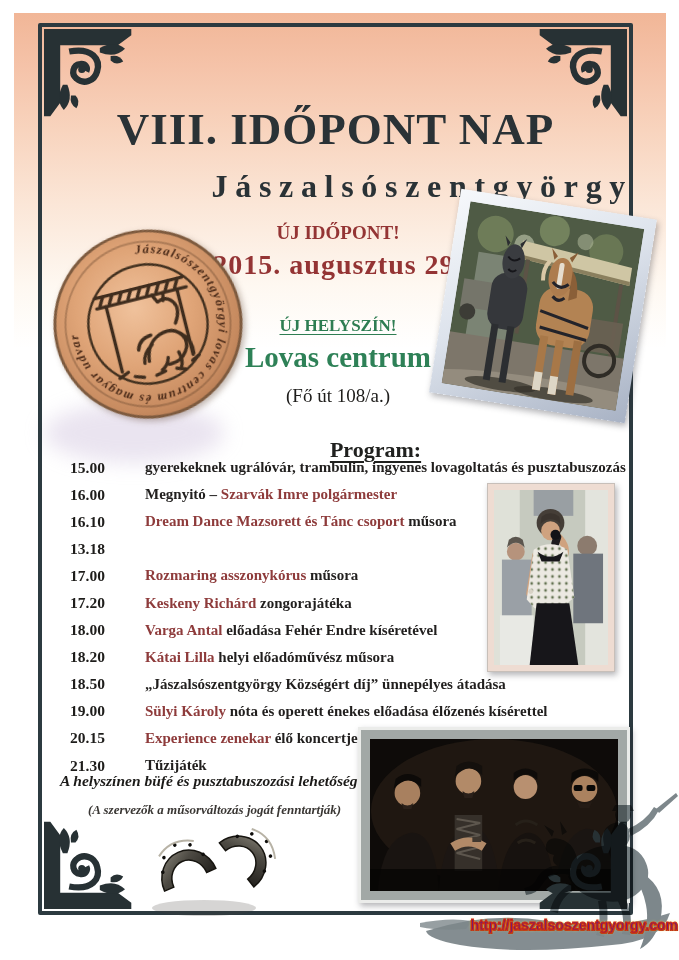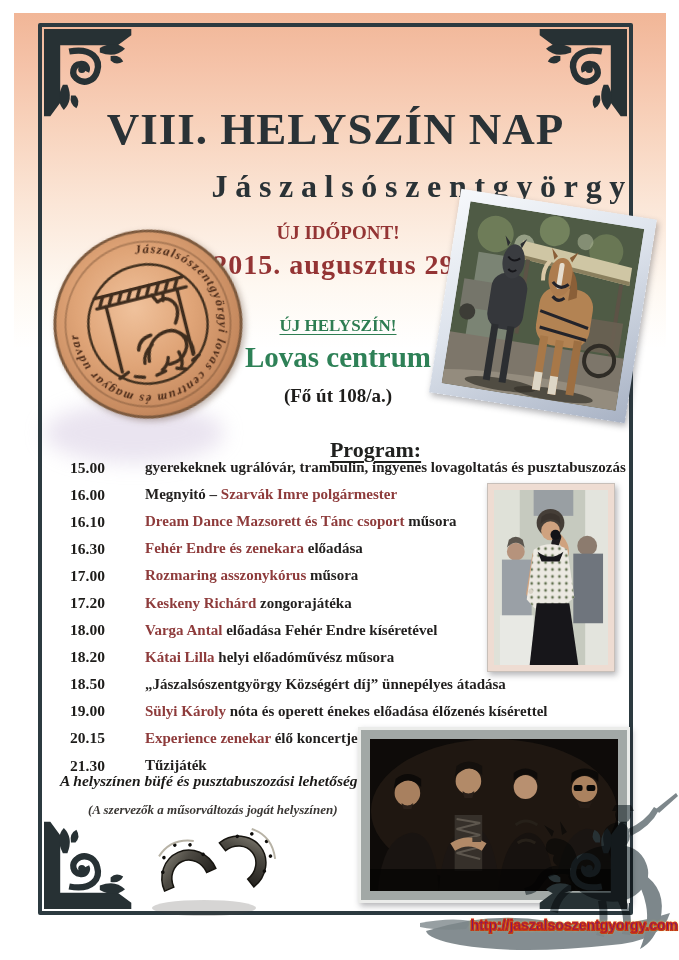--- a/index.html
+++ b/index.html
@@ -22,21 +22,21 @@
     font-size:45px;font-weight:bold;letter-spacing:1px;color:#2a3236;}
   .subtitle{position:absolute;left:24px;top:128px;width:595px;text-align:right;z-index:2;
     font-size:32px;font-weight:bold;letter-spacing:.24em;color:#2a3236;}
   
   .info{position:absolute;left:124px;top:0;width:400px;text-align:center;z-index:2;}
   .newtime{position:absolute;left:0;top:209px;width:100%;font-size:19px;font-weight:bold;color:#943434;}
   .date{position:absolute;left:0;top:236px;width:100%;font-size:28px;font-weight:bold;color:#943434;letter-spacing:1px;}
   .newvenue{position:absolute;left:0;top:303px;width:100%;font-size:17px;font-weight:bold;color:#2e7d52;
     text-decoration:underline;text-underline-offset:3px;}
   .venue{position:absolute;left:0;top:328px;width:100%;font-size:29px;font-weight:bold;color:#2e8157;}
-  .address{position:absolute;left:0;top:372px;width:100%;font-size:19px;font-weight:bold;color:#1e1d1b;}
+  .address{position:absolute;left:0;top:372px;width:100%;font-size:19px;font-weight:normal;color:#1e1d1b;}
   
   .logo{position:absolute;left:38px;top:213px;width:192px;height:196px;z-index:3;transform:rotate(-14deg);
     filter:drop-shadow(2px 3px 3px rgba(80,50,30,.35));}
   
   .photo{position:absolute;box-sizing:border-box;z-index:3;box-shadow:2px 3px 6px rgba(40,40,50,.35);}
   .photo svg{display:block;width:100%;height:100%;}
   .horses{left:430px;top:190px;width:198px;height:206px;padding:11px;transform:rotate(9deg);
     background:linear-gradient(145deg,#f6f8fb 0%,#dde3ec 45%,#a8b2c4 100%);}
   .singer{left:473px;top:470px;width:128px;height:189px;padding:6px;background:#eedcd2;border:1px solid #c7bfb9;}
   .band{left:344px;top:714px;width:272px;height:176px;padding:3px;background:#ebecea;}
@@ -107,21 +107,21 @@
         <path d="M0,0 H97 L97,7 82,18 H18 V82 L7,97 H0 Z"></path>
         <path d="M28,25 C54,20 63,34 59,47 C56,58 44,62 36,55 C30,50 32,40 40,39 C46,38 49,43 47,47" fill="none" stroke="#273134" stroke-width="7"></path>
         <circle cx="42" cy="45" r="4"></circle>
         <path d="M62,21 q17,-9 28,1 q-11,11 -28,4 z"></path>
         <path d="M21,62 q-9,17 1,28 q11,-11 4,-28 z"></path>
         <path d="M74,30 q10,-2 14,6 q-8,5 -14,-1 z"></path>
         <path d="M30,74 q-2,10 6,14 q5,-8 -1,-14 z"></path>
       </g>
     </svg>
 
-    <h1 class="title">VIII. HELYSZÍN NAP</h1>
+    <h1 class="title">VIII. IDŐPONT NAP</h1>
     <h2 class="subtitle">Jászalsószentgyörgy</h2>
 
     <svg class="logo" viewBox="0 0 200 200">
       <defs>
         <radialGradient id="woodGrad" cx="45%" cy="40%" r="70%">
           <stop offset="0%" stop-color="#f0c29c"></stop>
           <stop offset="45%" stop-color="#dfa477"></stop>
           <stop offset="80%" stop-color="#c68a5f"></stop>
           <stop offset="100%" stop-color="#a96f4a"></stop>
         </radialGradient>
@@ -209,22 +209,21 @@
         </div>
         <div class="prow">
           <span class="ptime">16.00</span>
           <span class="pdesc"><span class="seg-black">Megnyitó – </span><span class="seg-red">Szarvák Imre polgármester</span></span>
         </div>
         <div class="prow">
           <span class="ptime">16.10</span>
           <span class="pdesc"><span class="seg-red">Dream Dance Mazsorett és Tánc csoport</span><span class="seg-black"> műsora</span></span>
         </div>
         <div class="prow">
-          <span class="ptime">16.30</span>
-          <span class="pdesc"><span class="seg-red">Fehér Endre és zenekara</span><span class="seg-black"> előadása</span></span>
+          <span class="ptime">13.18</span>
         </div>
         <div class="prow">
           <span class="ptime">17.00</span>
           <span class="pdesc"><span class="seg-red">Rozmaring asszonykórus</span><span class="seg-black"> műsora</span></span>
         </div>
         <div class="prow">
           <span class="ptime">17.20</span>
           <span class="pdesc"><span class="seg-red">Keskeny Richárd</span><span class="seg-black"> zongorajátéka</span></span>
         </div>
         <div class="prow">
@@ -280,21 +279,21 @@
         <path d="M36,104 l6,-38" stroke="#cfa27f" stroke-width="7" fill="none" stroke-linecap="round"></path>
         <path d="M40,60 q17,-11 34,0 l7,48 -11,9 -29,2 -8,-9 z" fill="#ece9e2"></path>
         <path d="M40,60 q17,-11 34,0 l7,48 -11,9 -29,2 -8,-9 z" fill="url(#floral)"></path>
         <path d="M44,62 q13,10 26,0 l-4,10 -18,0 z" fill="#17161a"></path>
         <path d="M43,114 h33 l9,62 h-49 z" fill="#17161a"></path>
         <circle cx="37" cy="102" r="2.5" fill="#d8d2c6"></circle>
       </svg>
     </div>
 
     <div class="note-bold">A helyszínen büfé és pusztabuszozási lehetőség!</div>
-    <div class="note-small">(A szervezők a műsorváltozás jogát helyszínen)</div>
+    <div class="note-small">(A szervezők a műsorváltozás jogát fenntartják)</div>
 
     <svg class="horseshoes" viewBox="0 0 145 115">
       <defs>
         <linearGradient id="metal" x1="0" y1="0" x2="1" y2="1">
           <stop offset="0%" stop-color="#8b877b"></stop>
           <stop offset="45%" stop-color="#4d4a43"></stop>
           <stop offset="100%" stop-color="#23211d"></stop>
         </linearGradient>
       </defs>
       <ellipse cx="72" cy="102" rx="52" ry="8" fill="rgba(70,64,58,.22)"></ellipse>

